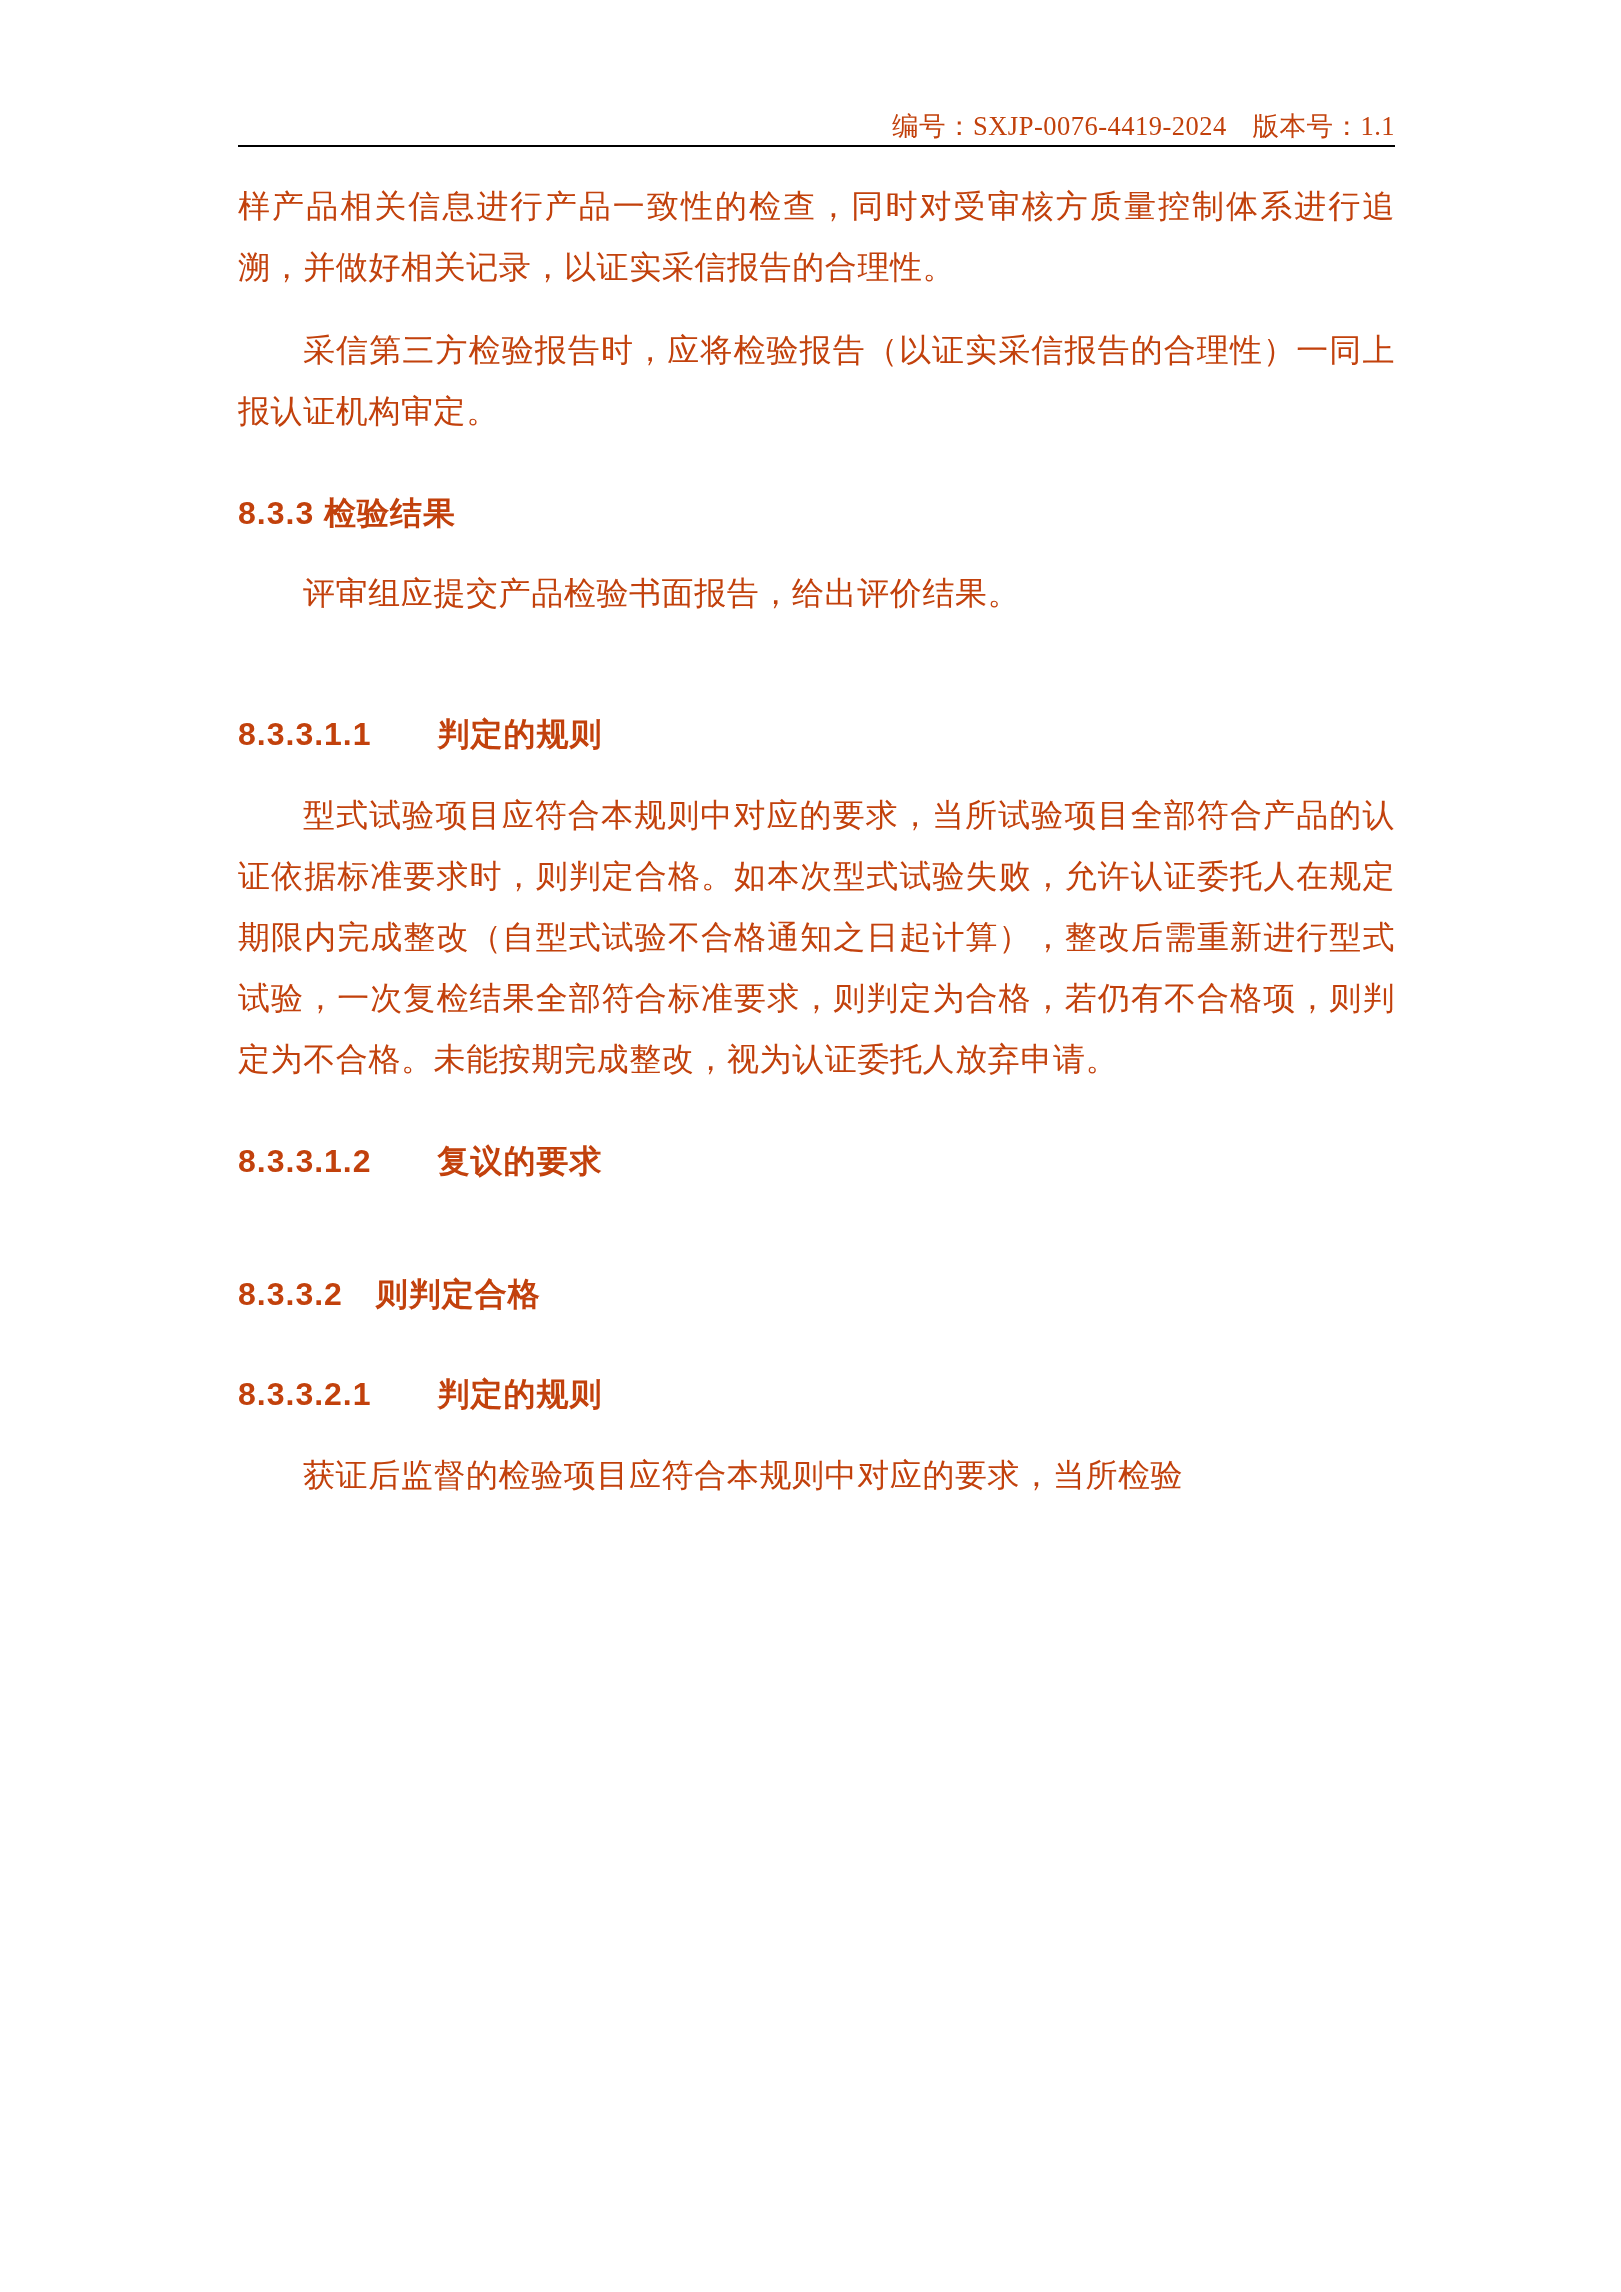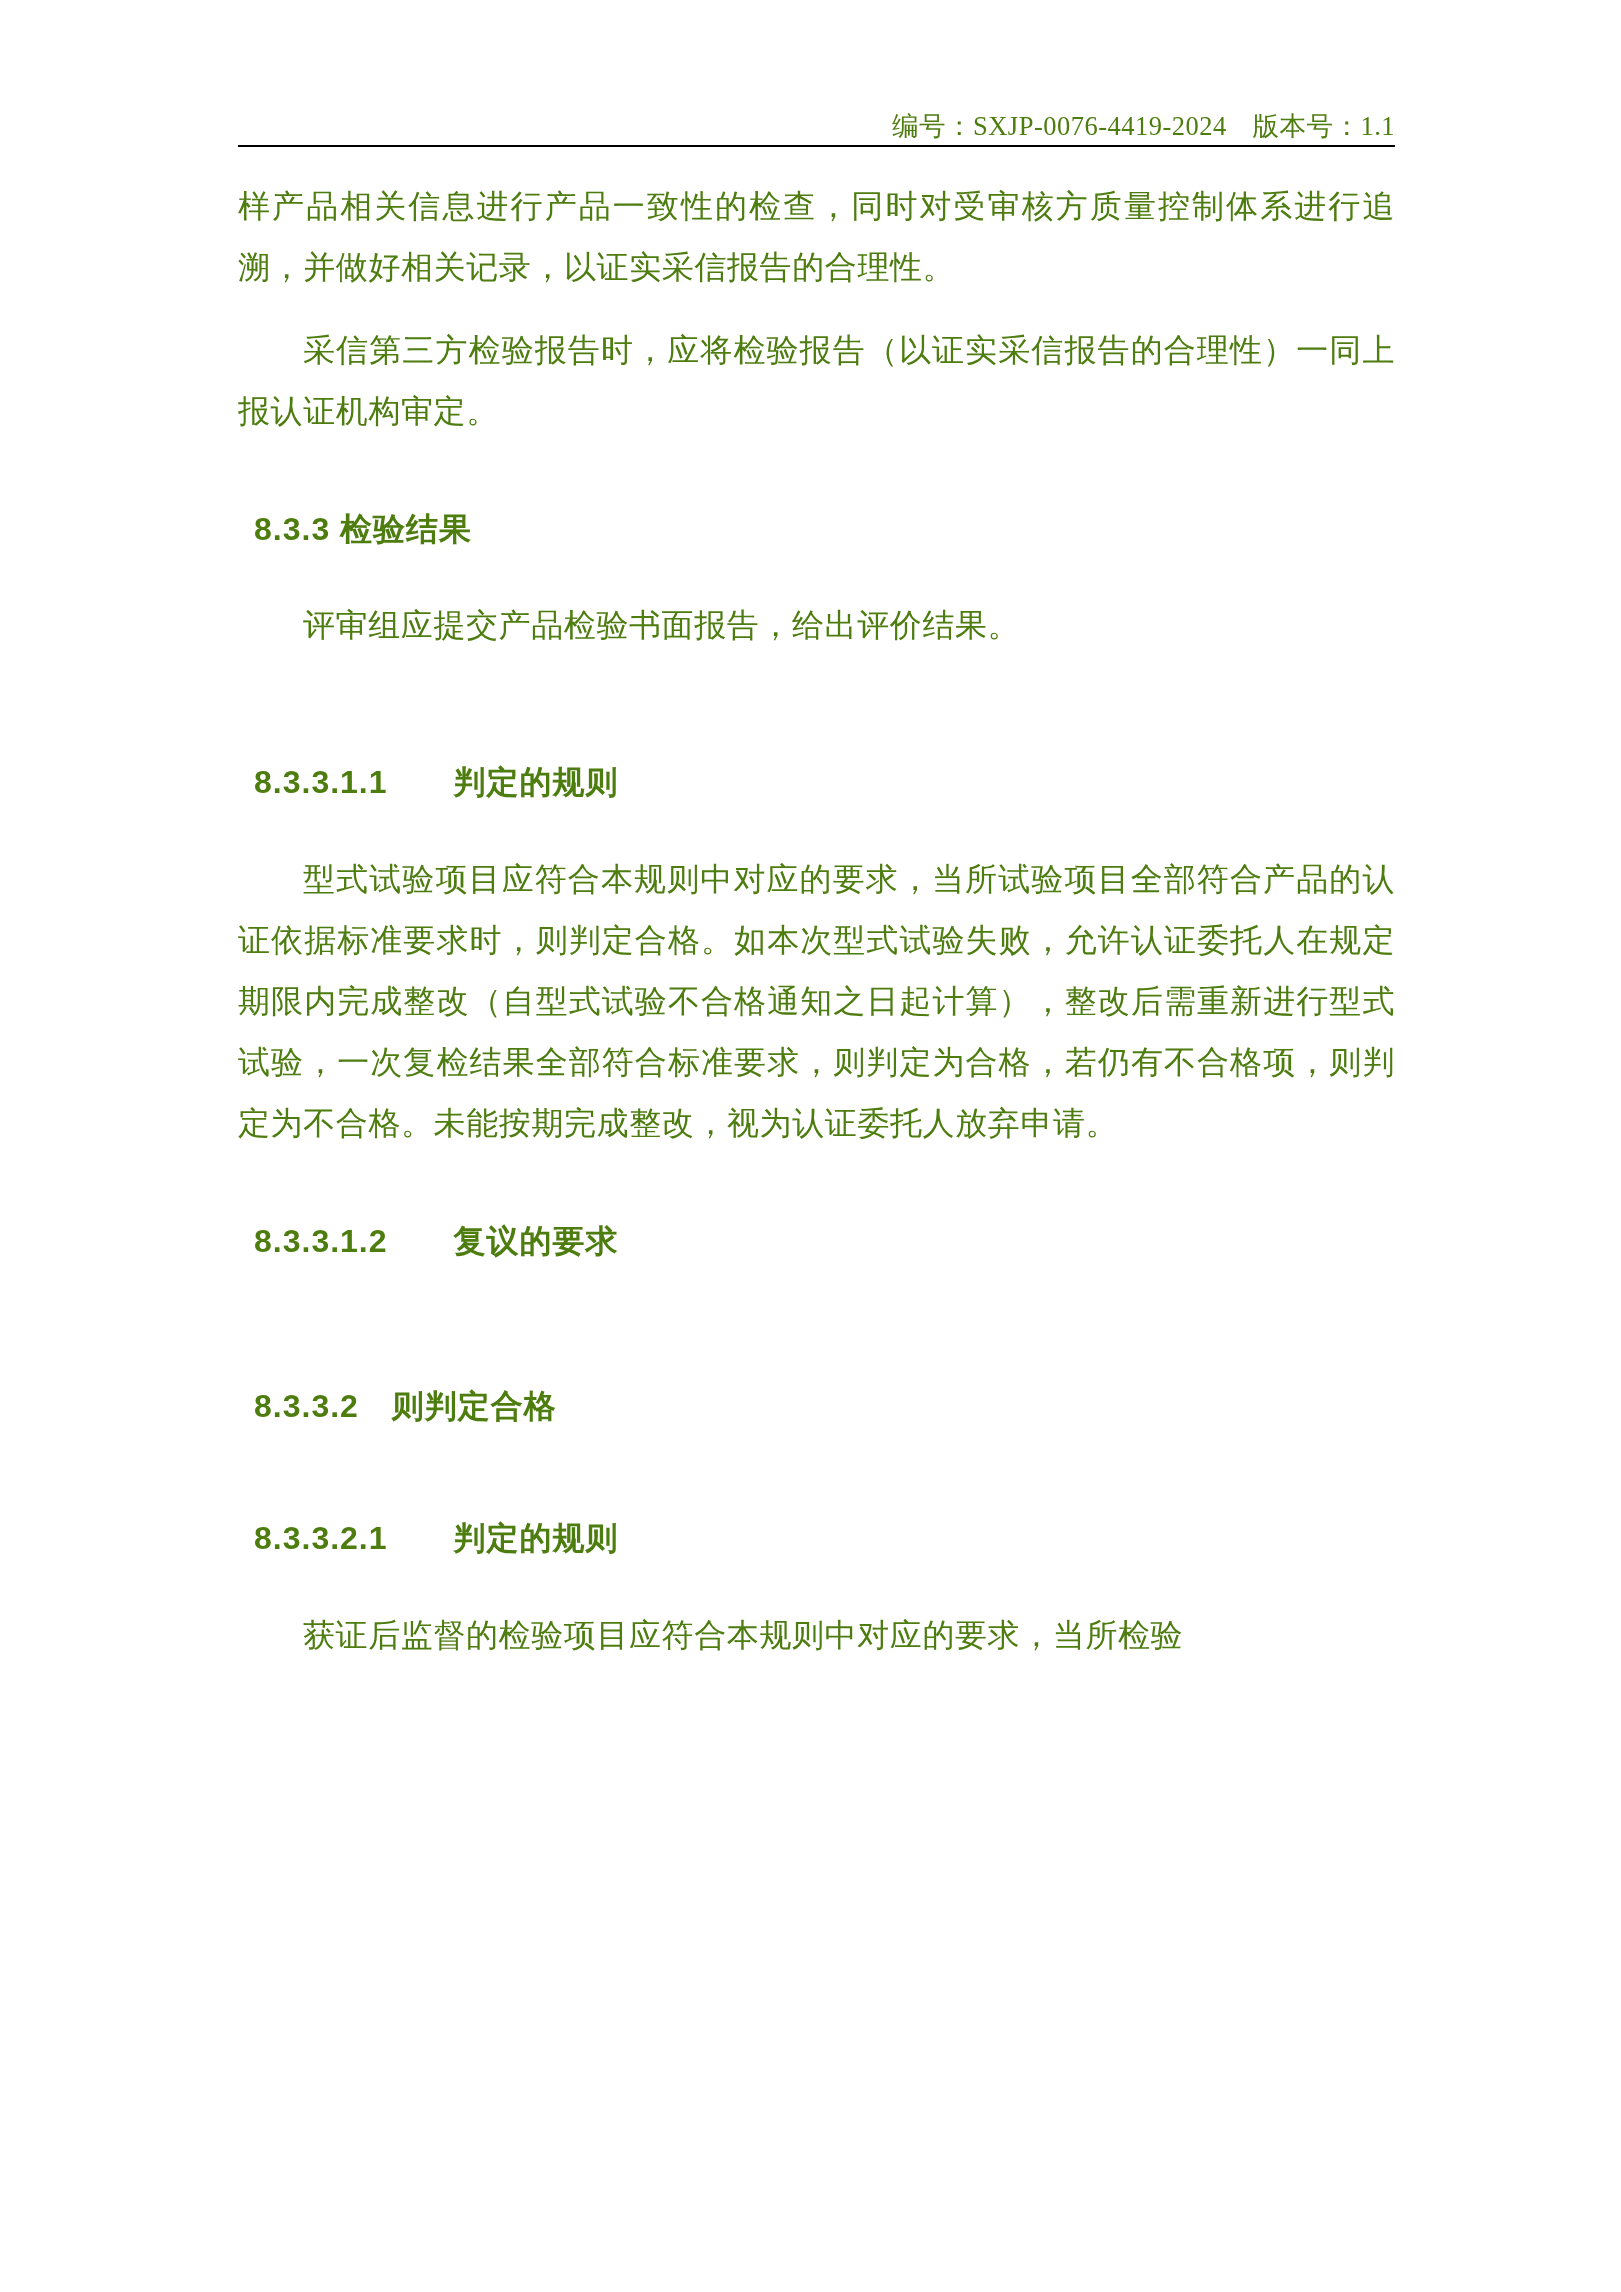--- a/index.html
+++ b/index.html
@@ -7,21 +7,21 @@
     padding: 0;
     background: #ffffff;
   }
   .page {
     width: 1621px;
     height: 1669px;
     position: relative;
     background: #ffffff;
     box-sizing: border-box;
     font-family: "Liberation Serif", "DejaVu Serif", serif;
-    color: #4d7c0f;
+    color: #c2410c;
     overflow: hidden;
   }
   .content {
     position: absolute;
     left: 238px;
     top: 0;
     width: 1157px;
     height: 2293px;
   }
   
@@ -55,21 +55,21 @@
     margin: 0;
     font-size: 32px;
     line-height: 61px;
     text-align: justify;
     text-justify: inter-ideograph;
     letter-spacing: 0.6px;
     font-family: Liberation Mono, monospace;
   }
   p.indent { text-indent: 65px; }
   h3.heading {
-    margin: 16px;
+    margin: 0;
     font-size: 32px;
     line-height: 61px;
     font-weight: bold;
     letter-spacing: 1px;
     font-family: "Liberation Sans", "DejaVu Sans", sans-serif;
   }
   .gap-sm { height: 21.6px; }
   .gap-md { height: 39px; }
   .gap-lg { height: 51px; }
   

